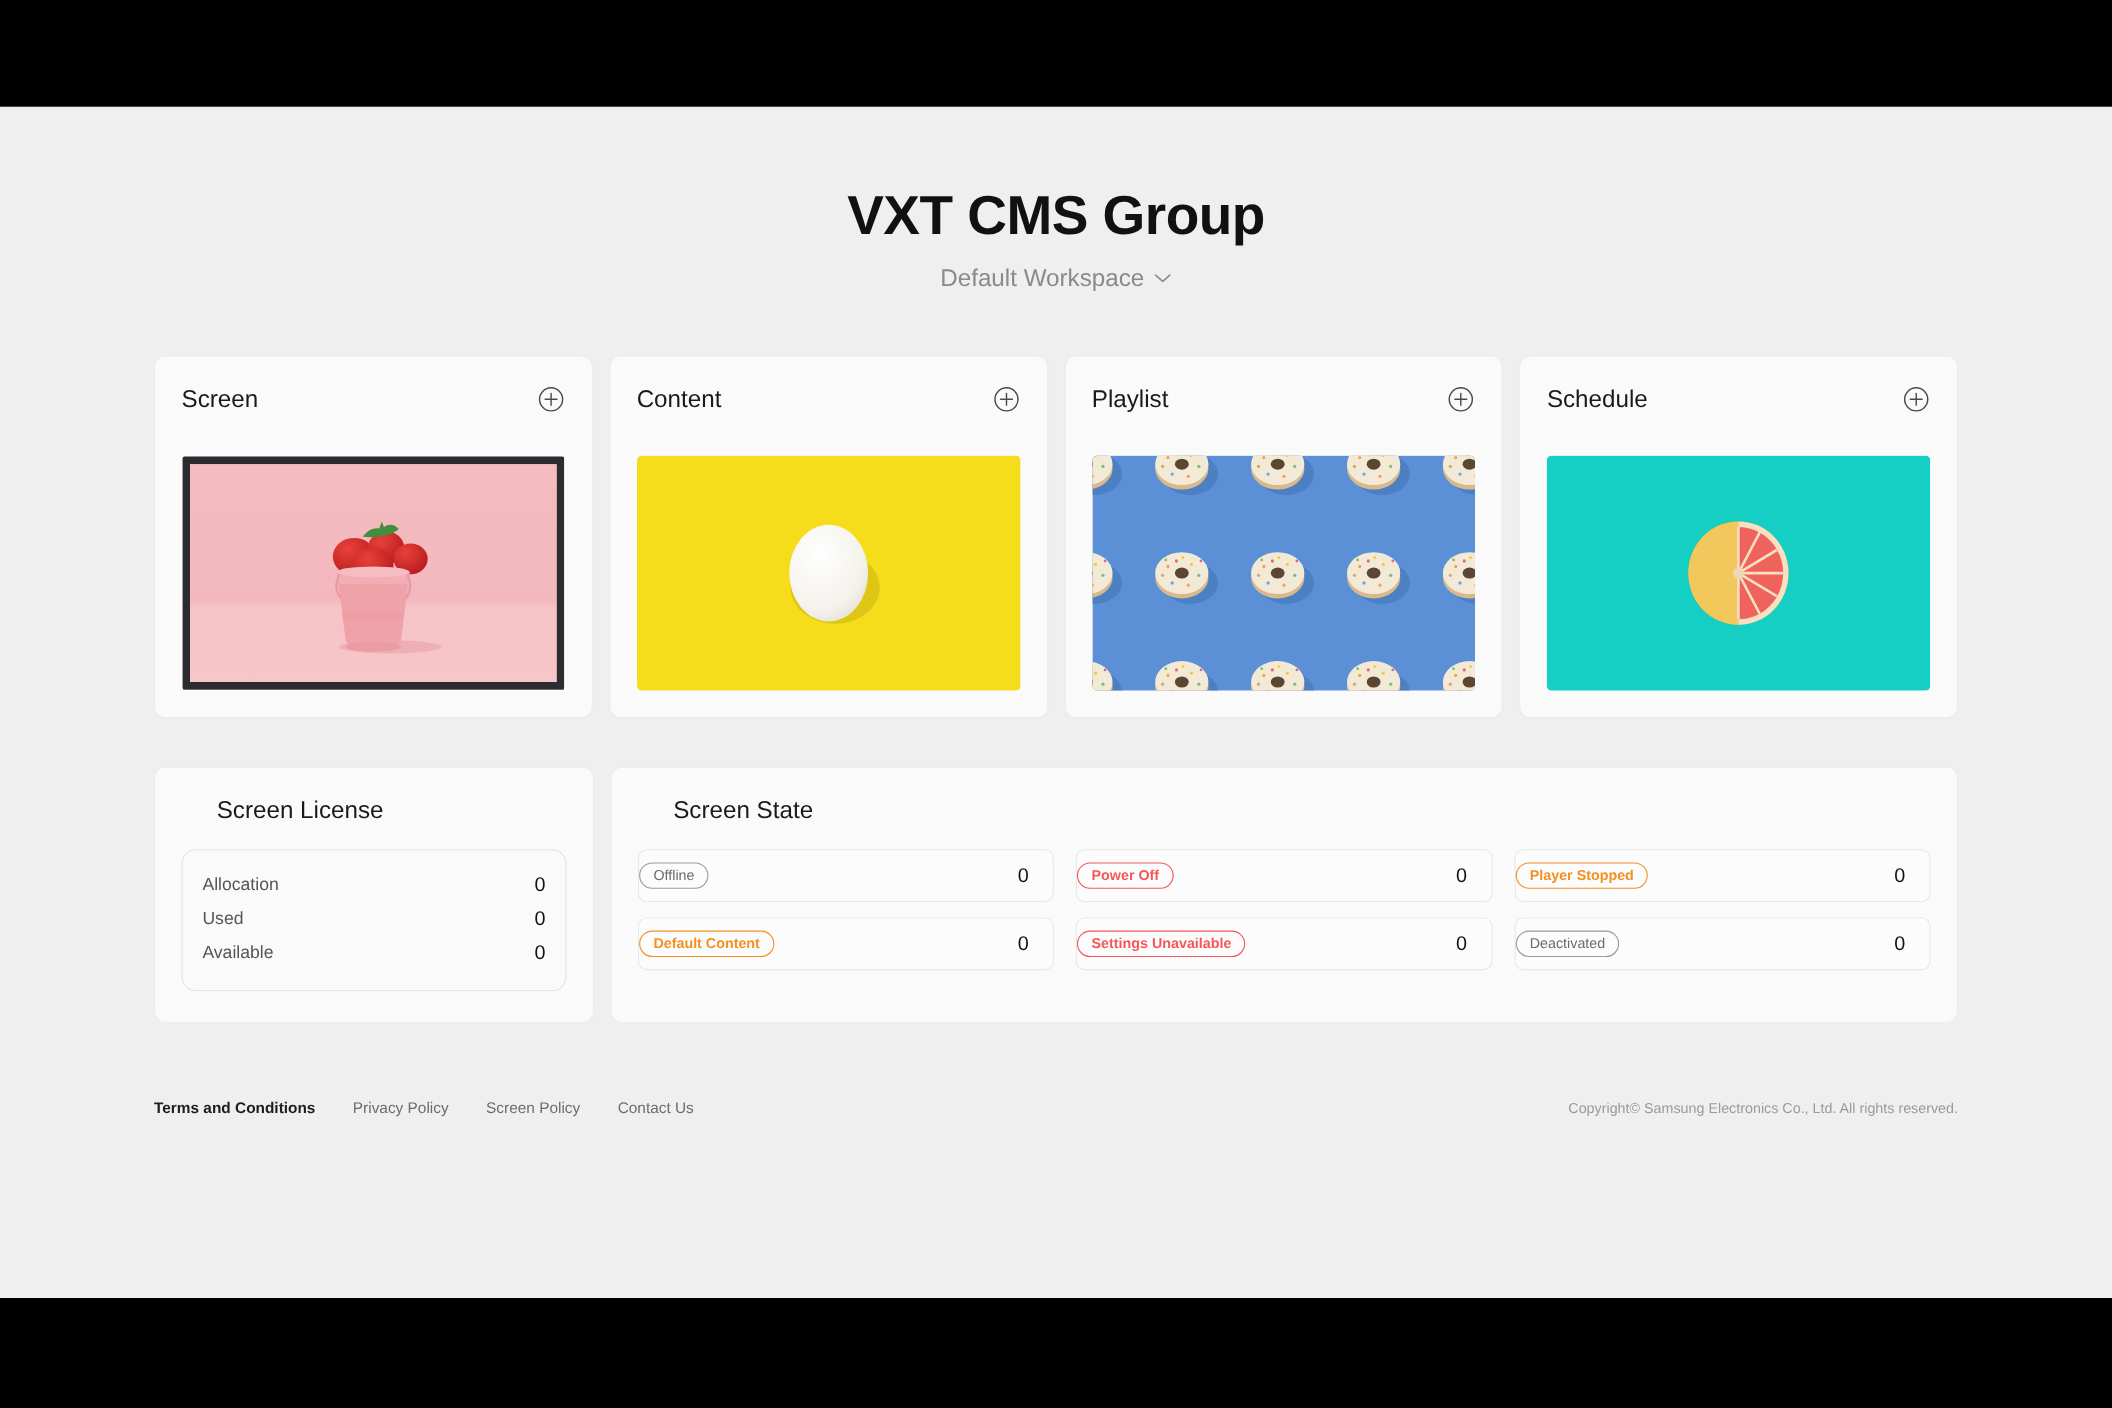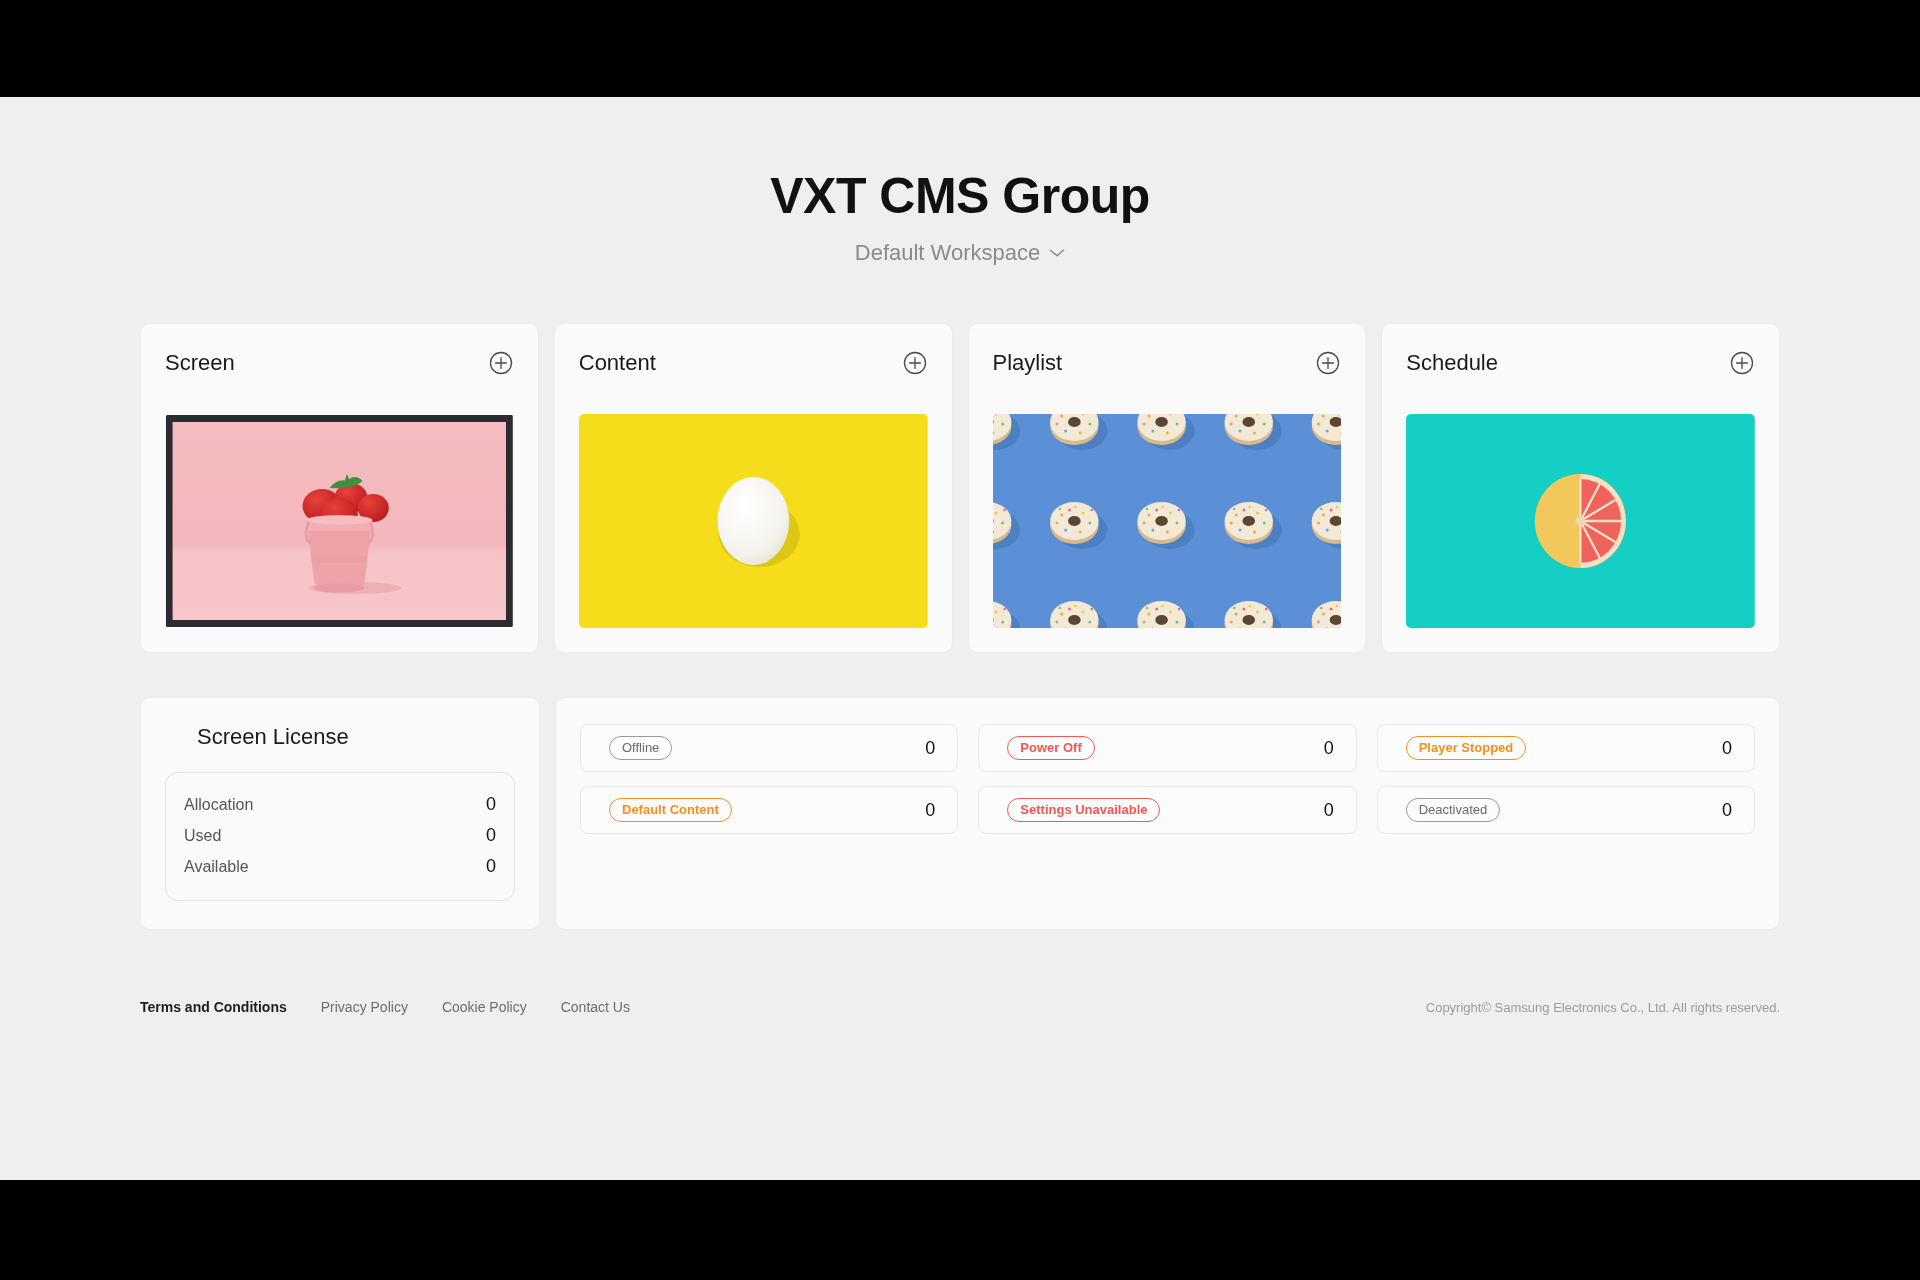--- a/index.html
+++ b/index.html
@@ -128,21 +128,21 @@
     display: grid;
     grid-template-columns: repeat(3, 1fr);
     gap: 14px 20px;
   }
   .state-cell {
     border: 1px solid #e8e8e8;
     border-radius: 8px;
     background: #fcfcfc;
     height: 48px;
     display: flex; align-items: center; justify-content: space-between;
-    padding: 0 22px 0 28px;
+    padding: 0 22px 0 0;
   }
   .badge {
     font-size: 13px;
     border-radius: 999px;
     padding: 4px 12px 5px 12px;
     border: 1px solid;
     line-height: 1;
     white-space: nowrap;
   }
   .badge.gray   { color: #6b6b6b; border-color: #9a9a9a; }
@@ -360,20 +360,21 @@
               <span class="license-value">0</span>
             </div>
             <div class="license-row">
               <span class="license-label">Available</span>
               <span class="license-value">0</span>
             </div>
           </div>
         </div>
 
         <div class="panel">
+          <div class="panel-title">Screen State</div>
           <div class="state-grid">
             <div class="state-cell">
               <span class="badge gray">Offline</span>
               <span class="state-value">0</span>
             </div>
             <div class="state-cell">
               <span class="badge red">Power Off</span>
               <span class="state-value">0</span>
             </div>
             <div class="state-cell">
@@ -394,21 +395,21 @@
             </div>
           </div>
         </div>
 
       </div>
 
       <div class="footer">
         <div class="footer-links">
           <span class="footer-link strong">Terms and Conditions</span>
           <span class="footer-link">Privacy Policy</span>
-          <span class="footer-link">Cookie Policy</span>
+          <span class="footer-link">Screen Policy</span>
           <span class="footer-link">Contact Us</span>
         </div>
         <div class="copyright">Copyright© Samsung Electronics Co., Ltd. All rights reserved.</div>
       </div>
 
     </div>
   </div>
 </div>
 
 <div class="letterbox letterbox-bottom"></div>

